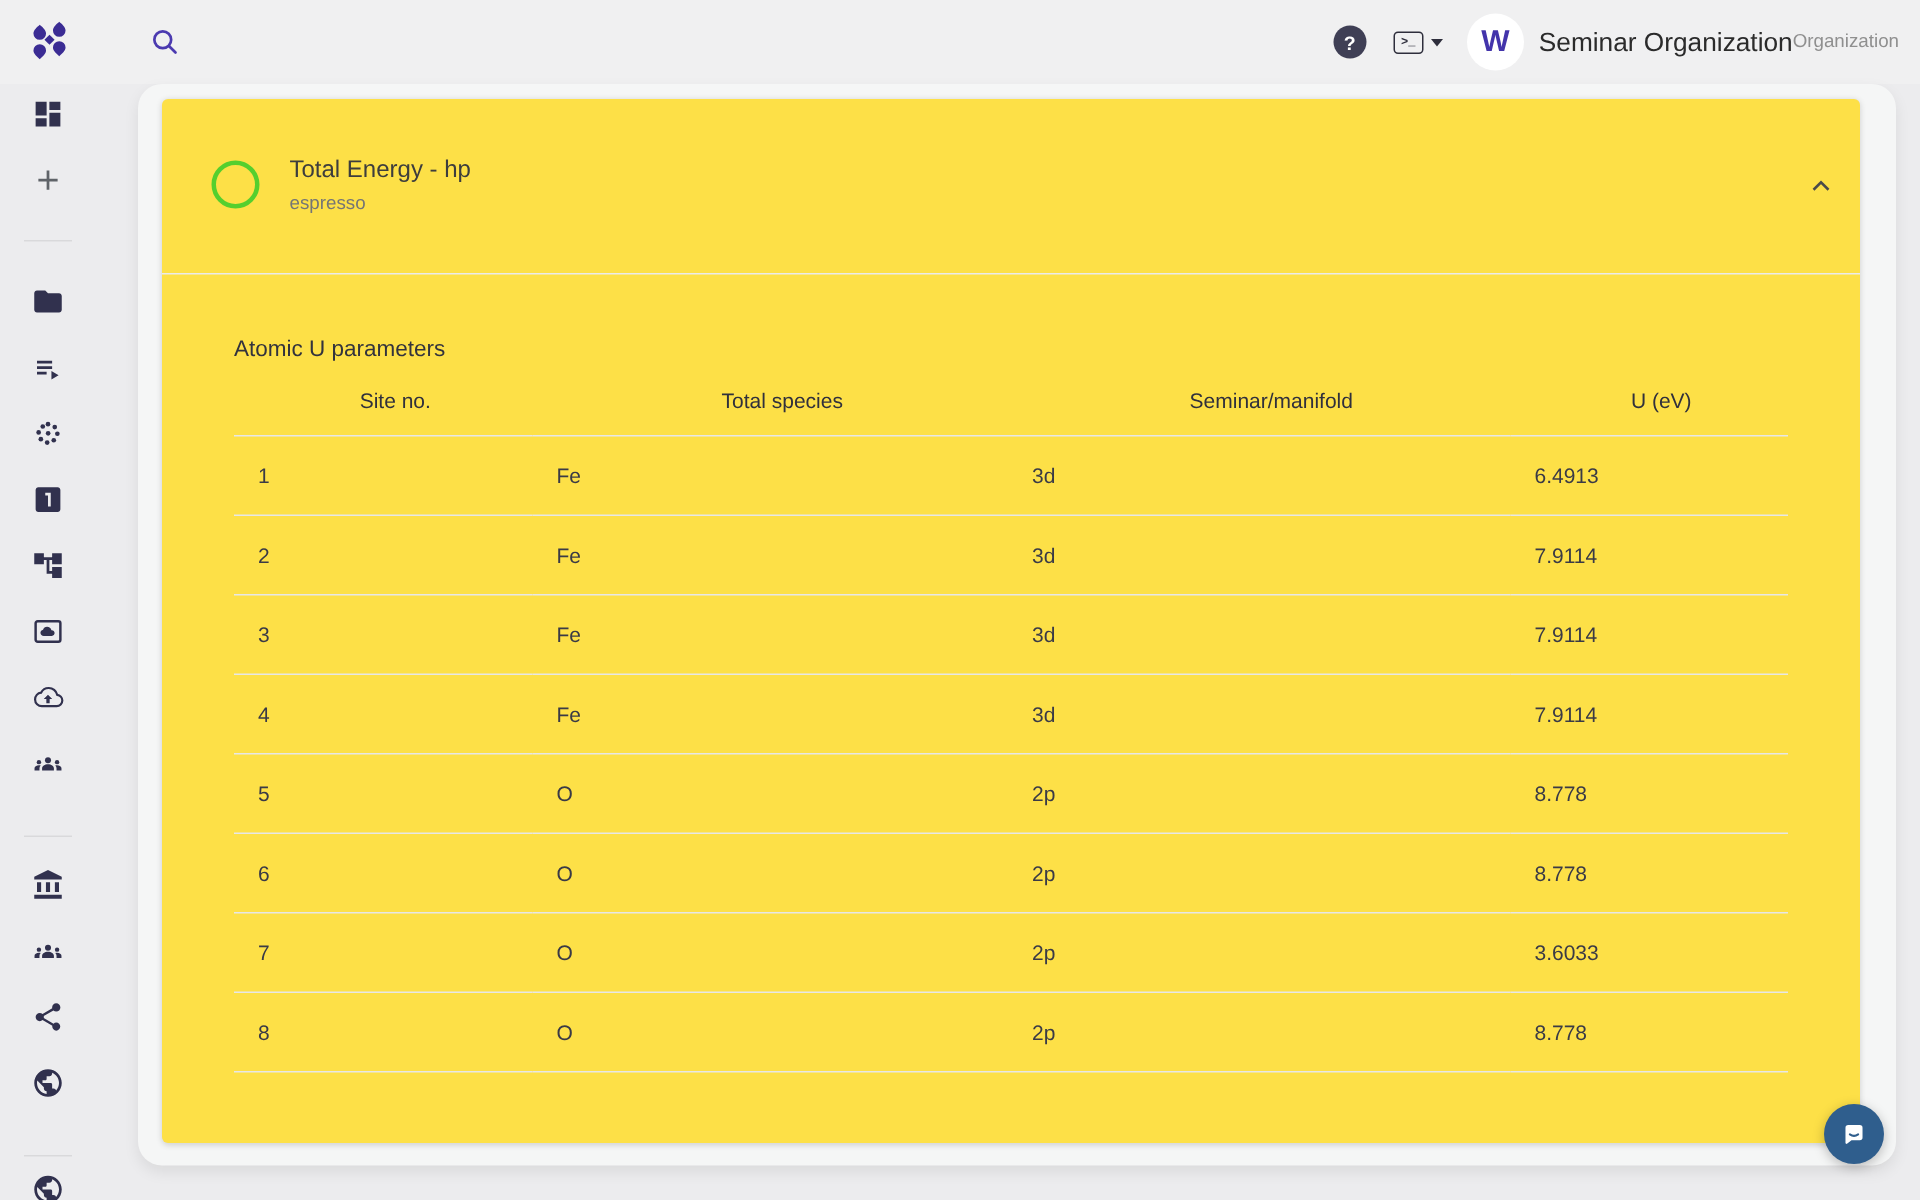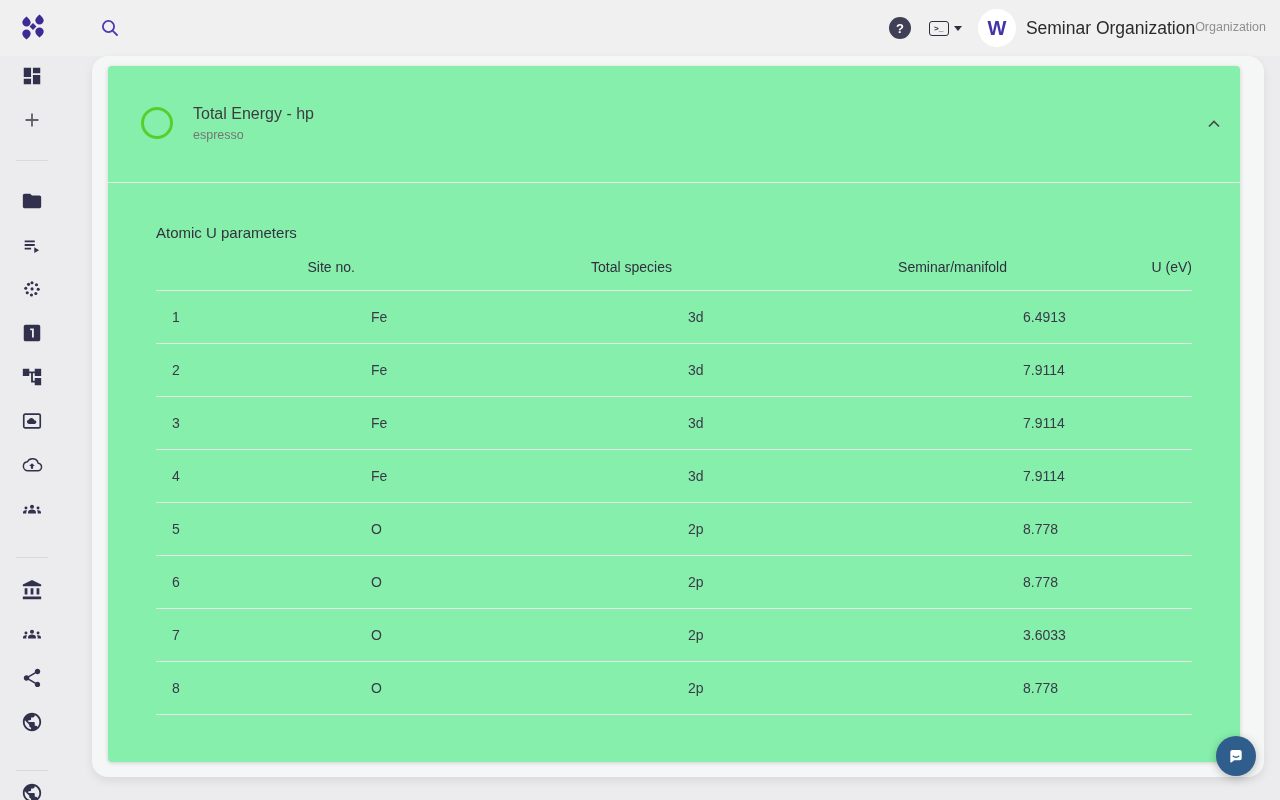--- a/index.html
+++ b/index.html
@@ -31,37 +31,37 @@
   .org-type { font-size:12.5px; color:#8f8f8f; margin-top:2px; }
   
   .sidebar { position:absolute; left:0; top:56px; width:64px; height:744px; }
   .sb-icon { position:absolute; left:21px; width:22px; height:22px; color:#31314e; cursor:pointer; }
   .sb-icon svg { width:22px; height:22px; display:block; }
   .sb-divider { position:absolute; left:16px; width:32px; height:1px; background:#d9d9db; }
   
   .sheet { position:absolute; left:92px; top:56px; width:1172px; height:721px;
            background:#f5f6f6; border-radius:16px; box-shadow:0 4px 10px rgba(0,0,0,0.08); }
   .card { position:absolute; left:108px; top:66px; width:1132px; height:696px;
-          background:#86efac; border-radius:4px; box-shadow:0 1px 4px rgba(0,0,0,0.16); }
+          background:#fde047; border-radius:4px; box-shadow:0 1px 4px rgba(0,0,0,0.16); }
   
   .status-ring { position:absolute; left:33px; top:41px; width:32px; height:32px;
                  border:3.5px solid #55cf2e; border-radius:50%; }
   .card-title { position:absolute; left:85px; top:38px; font-size:16px; color:#3d3d3d; line-height:19px; }
   .card-subtitle { position:absolute; left:85px; top:62px; font-size:12.5px; color:#757575;text-align:center; }
   .collapse-btn { position:absolute; left:1094px; top:46px; width:24px; height:24px; cursor:pointer; }
   .card-header-divider { position:absolute; left:0; top:116px; width:1132px; height:1px; background:#ebebeb; }
   
   .section-title { position:absolute; left:48px; top:158px; font-size:15px; color:#33333d; }
   .u-table { position:absolute; left:48px; top:179px; width:1036px; border-collapse:collapse;
              table-layout:fixed; font-size:14px; }
   .u-table col:nth-child(1){ width:199px; }
   .u-table col:nth-child(2){ width:317px; }
   .u-table col:nth-child(3){ width:335px; }
   .u-table col:nth-child(4){ width:185px; }
-  .u-table th { height:45px; font-weight:500; color:#30303c; text-align:right; padding-left:16px;
+  .u-table th { height:45px; font-weight:500; color:#30303c; text-align:center; padding-left:16px;
                 border-bottom:1px solid #e7e7e7; }
   .u-table td { height:53px; color:#3a3a46; text-align:left; padding-left:16px;
                 border-bottom:1px solid #e7e7e7; }
   
   .chat-btn { position:absolute; left:1216px; top:736px; width:40px; height:40px; border-radius:50%;
               background:#2f5e8d; box-shadow:0 2px 8px rgba(0,0,0,0.25);
               display:flex; align-items:center; justify-content:center; cursor:pointer; }
 </style>
 </head>
 <body>

